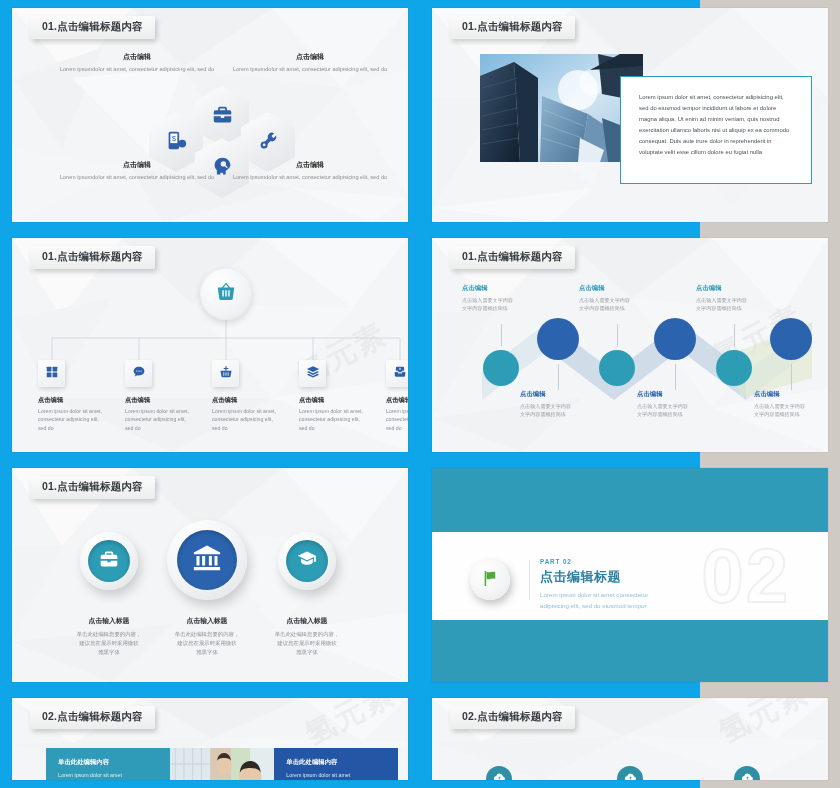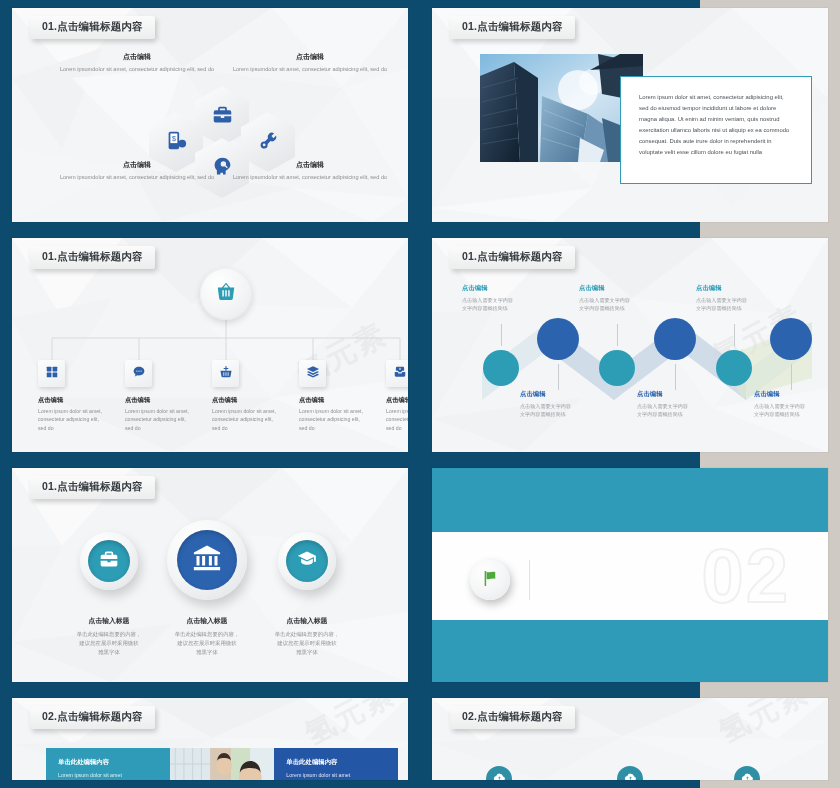--- a/index.html
+++ b/index.html
@@ -7,21 +7,21 @@
     width: 840px; height: 788px;
     background: #cfcac3;
     font-family: "Liberation Sans", "DejaVu Sans", sans-serif;
     overflow: hidden;
   }
   .grid {
     width: 700px; height: 788px;
     display: grid;
     grid-template-columns: 420px 420px;
     grid-template-rows: 230px 230px 230px 98px;
-    background: #0c4a6e;
+    background: #0ea5e9;
   }
   .cell { padding: 8px 12px; position: relative; }
   .slide {
     position: relative;
     width: 100%; height: 100%;
     overflow: hidden;
     background: #f4f5f6;
     box-shadow: 0 0 0 1px rgba(0,0,0,0.03);
   }
   
@@ -559,20 +559,25 @@
       <div class="partcirc">
         <span>
           <svg viewBox="0 0 24 24">
               <rect x="4.6" y="2.5" width="1.9" height="19" rx=".8"></rect>
               <path d="M7 3.6c4 2 7.5-1.6 11 .5v8.6c-3.5-2.1-7 1.5-11-.5V3.6z"></path>
             </svg>
         </span>
       </div>
       <div class="partdivider"></div>
 
+      <div class="parttxt">
+        <div class="pk">PART 02</div>
+        <div class="pt">点击编辑标题</div>
+        <div class="ps"><span>Lorem ipsum dolor sit amet consectetur</span><br><span>adipisicing elit, sed do eiusmod tempor</span></div>
+      </div>
     </div>
   </div>
 
   <div class="cell">
     <div class="slide">
       <div class="poly">
         <svg viewBox="0 0 396 82" preserveAspectRatio="none">
           <rect width="396" height="82" fill="#f4f5f6"></rect>
           <polygon points="0,0 130,0 60,46" fill="#fafafb"></polygon>
           <polygon points="130,0 290,0 200,40" fill="#f0f1f3"></polygon>

